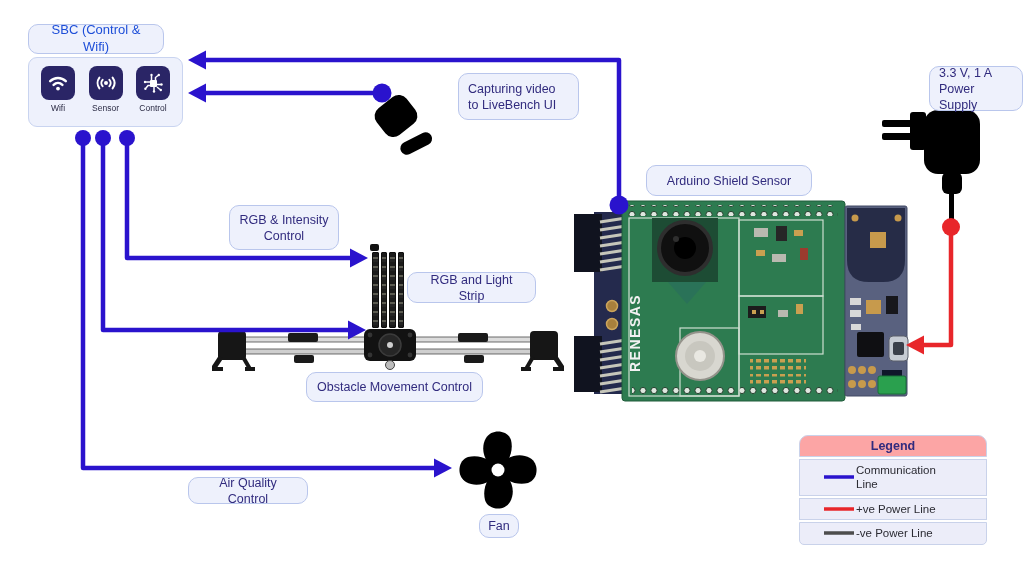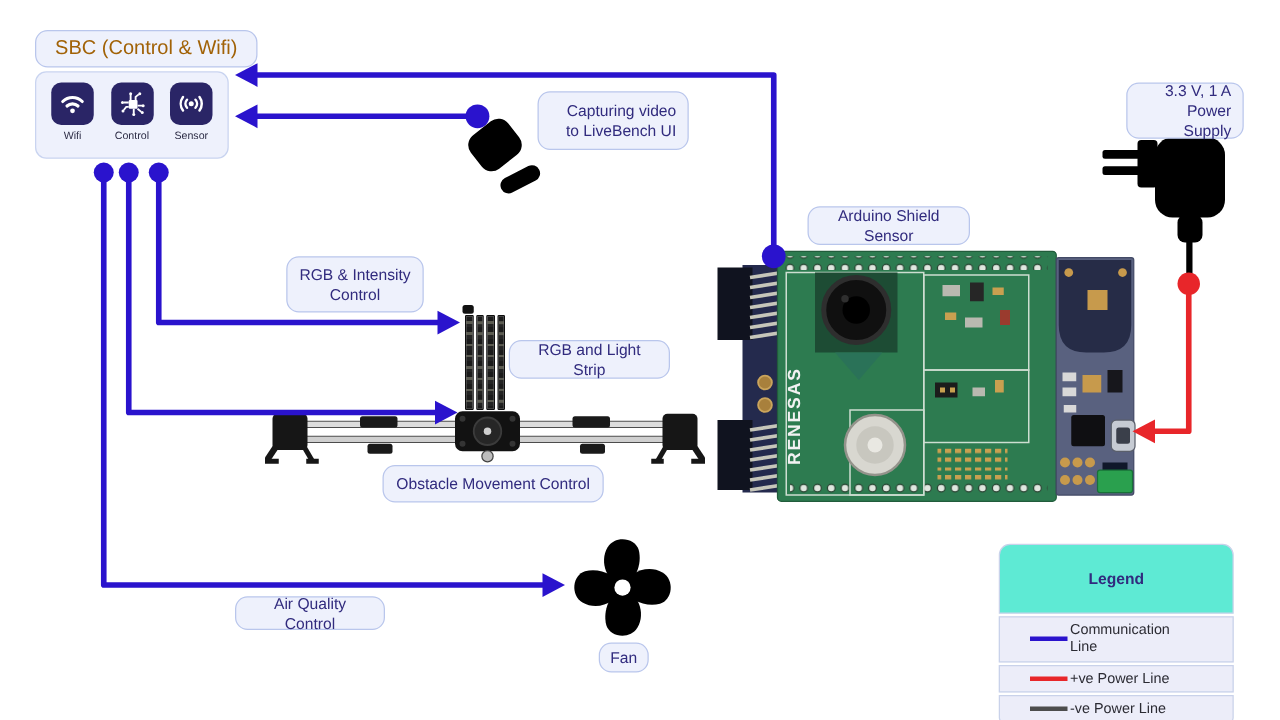--- a/index.html
+++ b/index.html
@@ -5,63 +5,75 @@
   html,body{margin:0;padding:0;background:#fff;}
   body{font-family:"Liberation Sans", sans-serif;}
   .canvas{position:relative;width:1024px;height:576px;background:#ffffff;overflow:hidden;}
   .pill{
     position:absolute;box-sizing:border-box;
     background:#eef1fc;border:1.5px solid #b9c6ec;border-radius:10px;
     color:#312b7e;font-size:12.5px;line-height:1.28;
     display:flex;align-items:center;justify-content:center;text-align:center;
     padding:4px 9px;
   }
-  .pill.left{justify-content:flex-start;text-align:right;}
+  .pill.left{justify-content:flex-start;text-align:left;margin-left:28px;}
   .sbc-box{
     position:absolute;left:28px;top:57px;width:155px;height:70px;box-sizing:border-box;
     background:#eef1fc;border:1.5px solid #c9d4f0;border-radius:9px;
     display:flex;justify-content:space-between;padding:8px 7px 0 7px;
   }
   .tile-wrap{display:flex;flex-direction:column;align-items:center;width:44px;}
   .tile{width:34px;height:34px;background:#2a2566;border-radius:8px;
     display:flex;align-items:center;justify-content:center;}
   .tile-label{font-size:8.5px;color:#2b2b44;margin-top:3px;}
   .abs{position:absolute;}
   .strip{position:absolute;top:8px;width:6.5px;height:76px;border-radius:1px;
     background:repeating-linear-gradient(180deg,#1b1b1b 0 4px,#5c5c52 4px 6px,#242424 6px 9px);
     border:1px solid #0e0e0e;box-sizing:border-box;}
   .legend{position:absolute;left:799px;top:435px;width:188px;font-size:11.5px;color:#2b2b33;}
-  .legend-header{background:#5eead4;border:1px solid #c9d2ea;border-radius:9px 9px 0 0;
-    text-align:center;color:#312b7e;font-weight:700;font-size:12.5px;padding:20px 0;}
+  .legend-header{background:#fca5a5;border:1px solid #c9d2ea;border-radius:9px 9px 0 0;
+    text-align:center;color:#312b7e;font-weight:700;font-size:12.5px;padding:3px 0;}
   .legend-row{background:#ecedf9;border:1px solid #c9d2ea;margin-top:2px;
     display:flex;align-items:center;padding:3px 6px 3px 22px;}
   .legend-row:last-child{border-radius:0 0 5px 5px;}
   .legend-text{width:100px;line-height:1.25;}
   svg{display:block;}
   .lines{position:absolute;left:0;top:0;pointer-events:none;}
 </style>
 </head>
 <body>
 
 <div class="canvas">
 
-  <div class="pill" style="left:28px;top:24px;width:178px;height:30px;font-size:16px;color:#a16207;">
+  <div class="pill" style="left:28px;top:24px;width:136px;height:30px;font-size:13px;color:#1d4ed8;">
     <span>SBC (Control &amp; Wifi)</span>
   </div>
 
   <div class="sbc-box">
     <div class="tile-wrap">
       <div class="tile">
         <svg width="24" height="24" viewBox="0 0 24 24">
           <path d="M4.2 10.2a11.2 11.2 0 0 1 15.6 0" stroke="#fff" stroke-width="2.5" fill="none" stroke-linecap="round"></path>
           <path d="M7.6 13.8a6.5 6.5 0 0 1 8.8 0" stroke="#fff" stroke-width="2.5" fill="none" stroke-linecap="round"></path>
           <circle cx="12" cy="17.6" r="1.9" fill="#fff"></circle>
         </svg>
       </div>
       <div class="tile-label">Wifi</div>
+    </div>
+    <div class="tile-wrap">
+      <div class="tile">
+        <svg width="24" height="24" viewBox="0 0 24 24" fill="none" stroke="#fff" stroke-width="2" stroke-linecap="round">
+          <circle cx="12" cy="12" r="2" fill="#fff" stroke="none"></circle>
+          <path d="M8.6 8.8a4.8 4.8 0 0 0 0 6.4"></path>
+          <path d="M5.4 6.6a9 9 0 0 0 0 10.8"></path>
+          <path d="M15.4 8.8a4.8 4.8 0 0 1 0 6.4"></path>
+          <path d="M18.6 6.6a9 9 0 0 1 0 10.8"></path>
+        </svg>
+      </div>
+      <div class="tile-label">Sensor</div>
     </div>
     <div class="tile-wrap">
       <div class="tile">
         <svg width="24" height="24" viewBox="0 0 24 24" fill="none" stroke="#fff" stroke-width="1.5">
           <rect x="9" y="9" width="7" height="7" fill="#fff" stroke="none" rx="0.8"></rect>
           <path d="M10.5 9V5"></path>
             <circle cx="10.5" cy="4" r="1.2" fill="#fff" stroke="none"></circle>
           <path d="M14.5 9V6.5L17 4.5"></path>
             <circle cx="17.8" cy="4" r="1.2" fill="#fff" stroke="none"></circle>
           <path d="M9 11H5"></path>
@@ -71,32 +83,20 @@
           <path d="M13 16v4"></path>
             <circle cx="13" cy="20.5" r="1.2" fill="#fff" stroke="none"></circle>
           <path d="M16 13.5h4"></path>
             <circle cx="20.5" cy="13.5" r="1.2" fill="#fff" stroke="none"></circle>
           <path d="M16 16l3 2.5"></path>
             <circle cx="19.8" cy="19" r="1.2" fill="#fff" stroke="none"></circle>
         </svg>
       </div>
       <div class="tile-label">Control</div>
     </div>
-    <div class="tile-wrap">
-      <div class="tile">
-        <svg width="24" height="24" viewBox="0 0 24 24" fill="none" stroke="#fff" stroke-width="2" stroke-linecap="round">
-          <circle cx="12" cy="12" r="2" fill="#fff" stroke="none"></circle>
-          <path d="M8.6 8.8a4.8 4.8 0 0 0 0 6.4"></path>
-          <path d="M5.4 6.6a9 9 0 0 0 0 10.8"></path>
-          <path d="M15.4 8.8a4.8 4.8 0 0 1 0 6.4"></path>
-          <path d="M18.6 6.6a9 9 0 0 1 0 10.8"></path>
-        </svg>
-      </div>
-      <div class="tile-label">Sensor</div>
-    </div>
   </div>
 
   <svg class="abs" style="left:363px;top:85px;" width="80" height="75" viewBox="0 0 80 75">
     <g transform="rotate(-38 33 31)">
       <rect x="14" y="14" width="38" height="34" rx="10" fill="#000"></rect>
     </g>
     <g transform="rotate(-27 53 58)">
       <rect x="36" y="52" width="34" height="13" rx="6.5" fill="#000"></rect>
     </g>
   </svg>
@@ -262,21 +262,21 @@
   </div>
   <div class="pill" style="left:306px;top:372px;width:177px;height:30px;">
     <span>Obstacle Movement Control</span>
   </div>
   <div class="pill" style="left:188px;top:477px;width:120px;height:27px;">
     <span>Air Quality Control</span>
   </div>
   <div class="pill" style="left:479px;top:514px;width:40px;height:24px;">
     <span>Fan</span>
   </div>
-  <div class="pill" style="left:646px;top:165px;width:130px;height:31px;">
+  <div class="pill" style="left:646px;top:165px;width:166px;height:31px;">
     <span>Arduino Shield Sensor</span>
   </div>
   <div class="pill left" style="left:901px;top:66px;width:94px;height:45px;">
     <span>3.3 V, 1 A Power Supply</span>
   </div>
 
   <div class="legend">
     <div class="legend-header">Legend</div>
     <div class="legend-row">
       <svg width="34" height="6">

